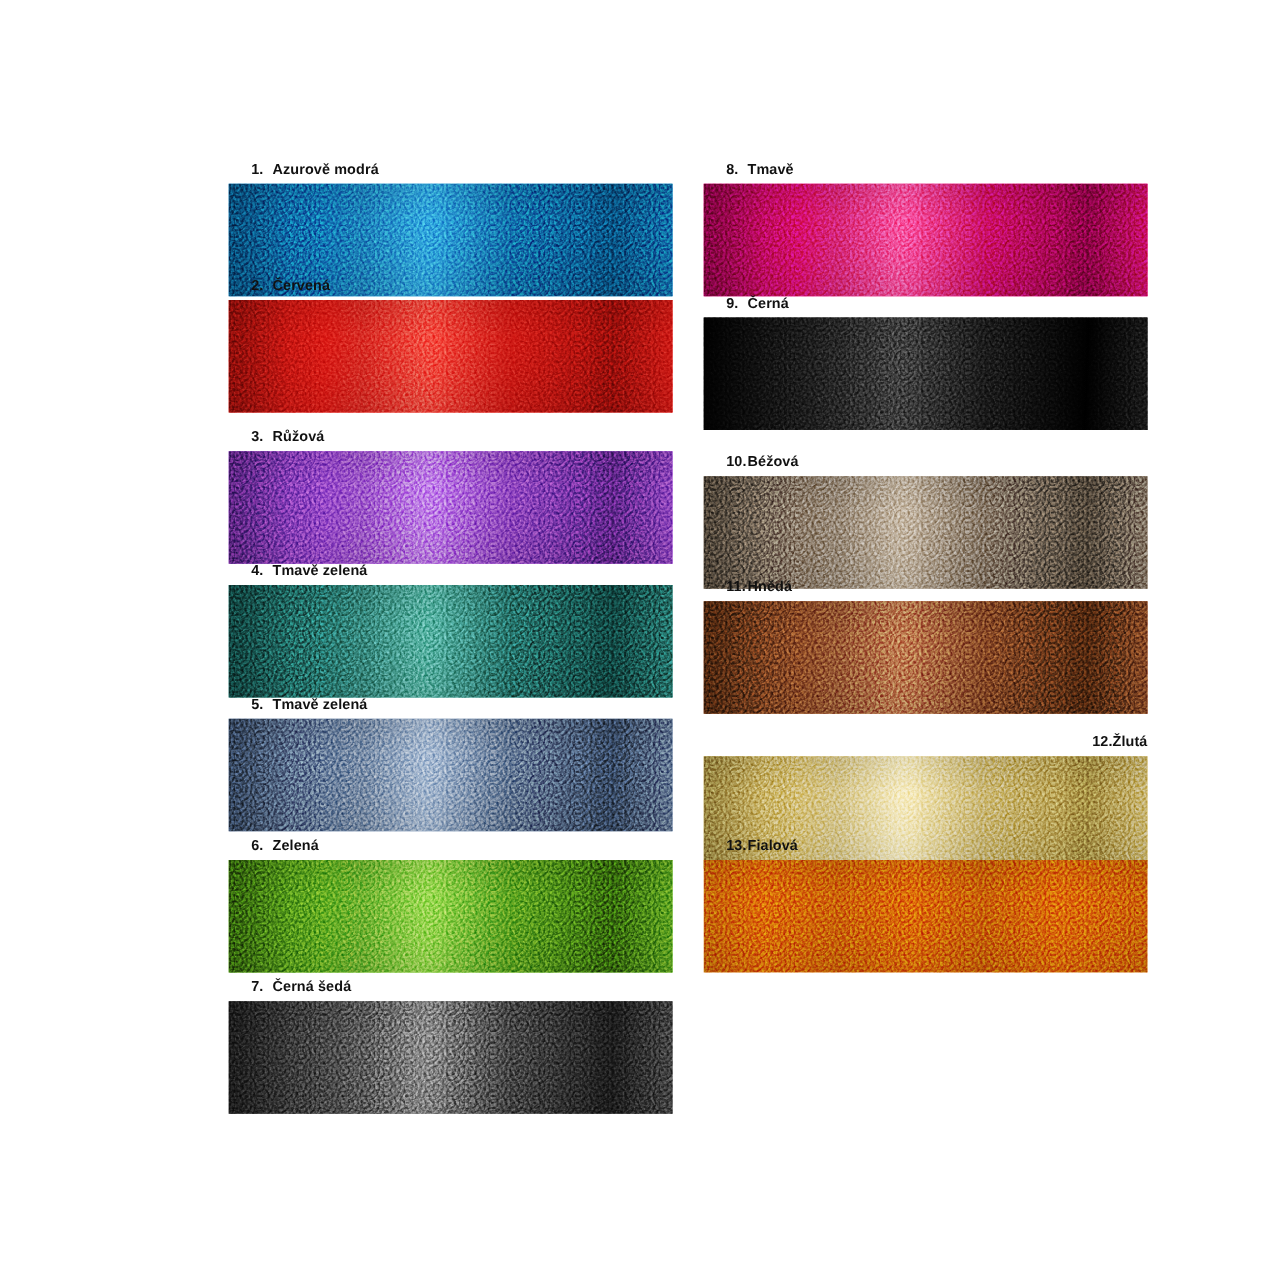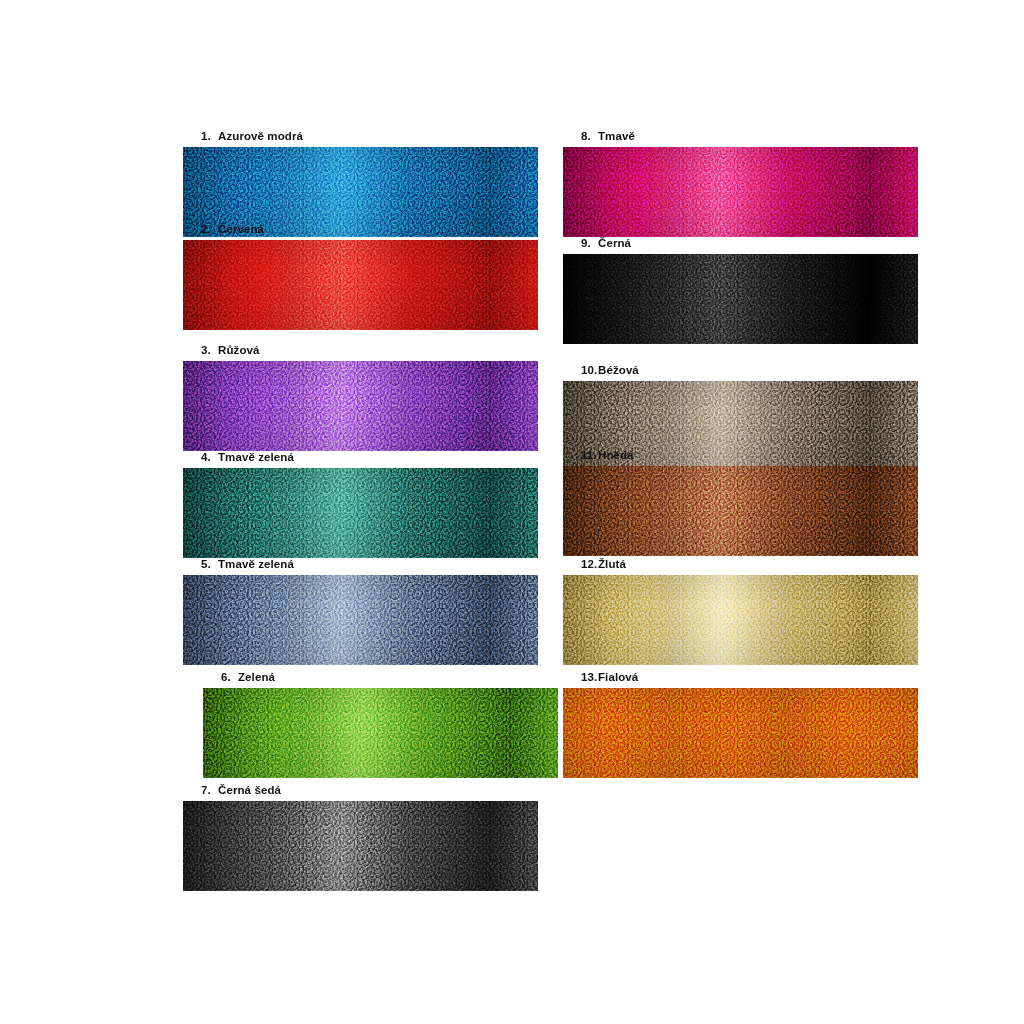--- a/index.html
+++ b/index.html
@@ -141,21 +141,21 @@
         <div class="swatch-tile" title="4. Tmavě zelená" style="height: 90px; background-color: rgb(46, 139, 130); background-image: linear-gradient(92deg, rgb(20, 83, 78) 0%, rgb(46, 139, 130) 22%, rgb(99, 191, 176) 44%, rgb(46, 139, 130) 64%, rgb(20, 83, 78) 86%, rgb(46, 139, 130) 100%);">
           <div class="swatch-shade"></div>
         </div>
       </div>
       <div class="swatch-entry" style="top: 558px;">
         <span class="swatch-label"><span class="swatch-index">5.</span><span class="swatch-name">Tmavě zelená</span></span>
         <div class="swatch-tile" title="5. Tmavě modrá" style="height: 90px; background-color: rgb(122, 144, 174); background-image: linear-gradient(92deg, rgb(63, 84, 114) 0%, rgb(122, 144, 174) 22%, rgb(180, 198, 220) 44%, rgb(122, 144, 174) 64%, rgb(63, 84, 114) 86%, rgb(122, 144, 174) 100%);">
           <div class="swatch-shade"></div>
         </div>
       </div>
-      <div class="swatch-entry" style="top: 671px; margin-left: 20px;">
+      <div class="swatch-entry" style="top: 671px;">
         <span class="swatch-label"><span class="swatch-index">6.</span><span class="swatch-name">Zelená</span></span>
         <div class="swatch-tile" title="6. Zelená" style="height: 90px; background-color: rgb(114, 189, 40); background-image: linear-gradient(92deg, rgb(62, 122, 15) 0%, rgb(114, 189, 40) 22%, rgb(166, 224, 92) 44%, rgb(114, 189, 40) 64%, rgb(62, 122, 15) 86%, rgb(114, 189, 40) 100%);">
           <div class="swatch-shade"></div>
         </div>
       </div>
       <div class="swatch-entry" style="top: 784px;">
         <span class="swatch-label"><span class="swatch-index">7.</span><span class="swatch-name">Černá šedá</span></span>
         <div class="swatch-tile" title="7. Tmavě šedá" style="height: 90px; background-color: rgb(86, 86, 86); background-image: linear-gradient(92deg, rgb(34, 34, 34) 0%, rgb(86, 86, 86) 22%, rgb(154, 154, 154) 44%, rgb(86, 86, 86) 64%, rgb(34, 34, 34) 86%, rgb(86, 86, 86) 100%);">
           <div class="swatch-shade"></div>
         </div>
@@ -173,27 +173,27 @@
         <div class="swatch-tile" title="9. Černá" style="height: 90px; background-color: rgb(33, 33, 33); background-image: linear-gradient(92deg, rgb(0, 0, 0) 0%, rgb(33, 33, 33) 22%, rgb(76, 76, 76) 44%, rgb(33, 33, 33) 64%, rgb(0, 0, 0) 86%, rgb(33, 33, 33) 100%);">
           <div class="swatch-shade"></div>
         </div>
       </div>
       <div class="swatch-entry" style="top: 344px; margin-top: 20px;">
         <span class="swatch-label"><span class="swatch-index">10.</span><span class="swatch-name">Béžová</span></span>
         <div class="swatch-tile" title="10. Béžová" style="height: 90px; background-color: rgb(158, 142, 124); background-image: linear-gradient(92deg, rgb(95, 83, 68) 0%, rgb(158, 142, 124) 22%, rgb(207, 194, 176) 44%, rgb(158, 142, 124) 64%, rgb(95, 83, 68) 86%, rgb(158, 142, 124) 100%);">
           <div class="swatch-shade"></div>
         </div>
       </div>
-      <div class="swatch-entry" style="top: 449px;">
+      <div class="swatch-entry" style="top: 464px;">
         <span class="swatch-label"><span class="swatch-index">11.</span><span class="swatch-name">Hnědá</span></span>
         <div class="swatch-tile" title="11. Hnědá" style="height: 90px; background-color: rgb(160, 89, 46); background-image: linear-gradient(92deg, rgb(95, 47, 18) 0%, rgb(160, 89, 46) 22%, rgb(202, 138, 92) 44%, rgb(160, 89, 46) 64%, rgb(95, 47, 18) 86%, rgb(160, 89, 46) 100%);">
           <div class="swatch-shade"></div>
         </div>
       </div>
-      <div class="swatch-entry" style="top: 558px;">
+      <div class="swatch-entry" style="top: 588px; text-align: right;">
         <span class="swatch-label"><span class="swatch-index">12.</span><span class="swatch-name">Žlutá</span></span>
         <div class="swatch-tile" title="12. Žlutá" style="height: 90px; background-color: rgb(227, 208, 138); background-image: linear-gradient(92deg, rgb(180, 159, 78) 0%, rgb(227, 208, 138) 22%, rgb(250, 241, 203) 44%, rgb(227, 208, 138) 64%, rgb(180, 159, 78) 86%, rgb(227, 208, 138) 100%);">
           <div class="swatch-shade"></div>
         </div>
       </div>
       <div class="swatch-entry" style="top: 671px;">
         <span class="swatch-label"><span class="swatch-index">13.</span><span class="swatch-name">Fialová</span></span>
         <div class="swatch-tile" title="13. Oranžová" style="height: 90px; background-color: rgb(227, 120, 11);">
           <div class="swatch-shade"></div>
         </div>

